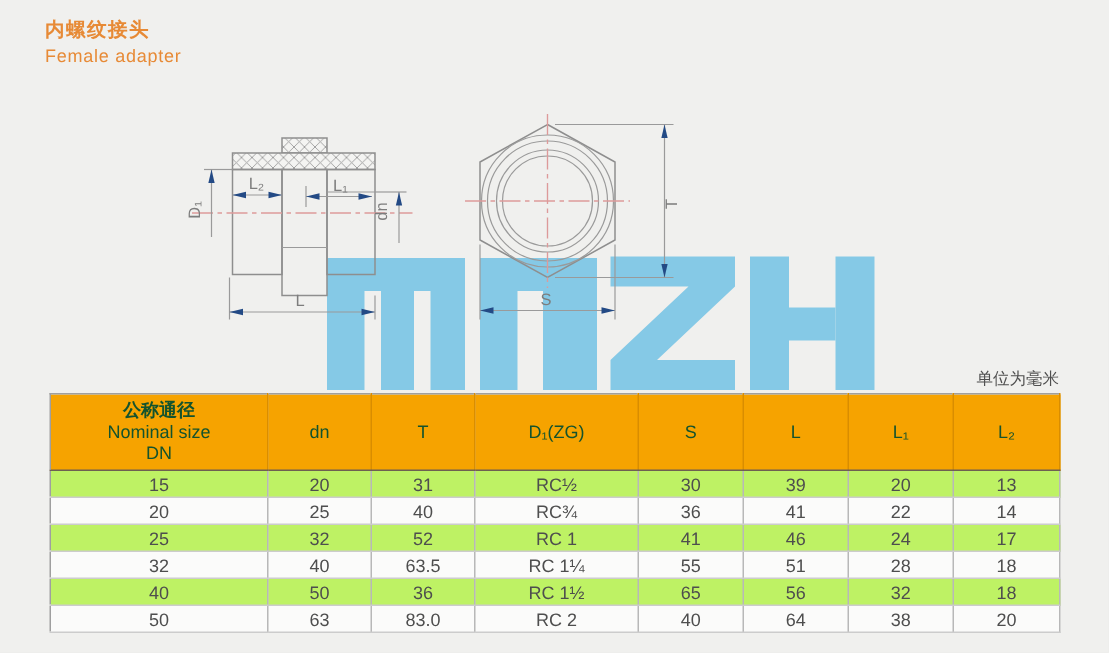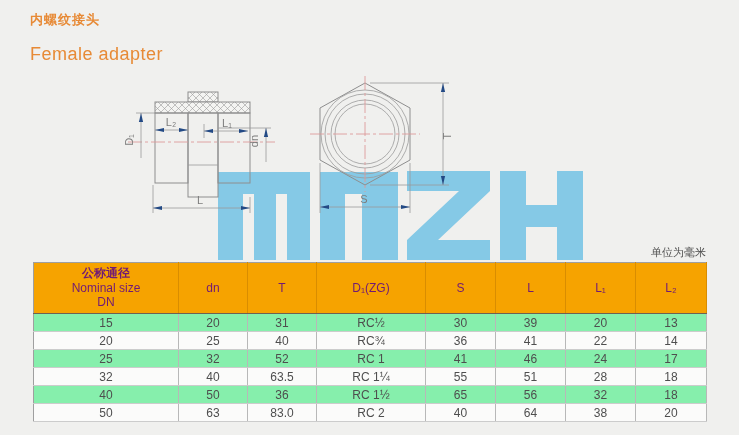--- a/index.html
+++ b/index.html
@@ -2,40 +2,40 @@
 <html><head>
 <meta charset="utf-8">
 <style>
   html,body{margin:0;padding:0;}
   body{background:#e9e9e7;font-family:"Liberation Sans","DejaVu Sans",sans-serif;}
   .page{position:relative;width:739px;height:435px;background:#f0f0ee;overflow:hidden;}
 
   
   .title-block{position:absolute;left:30px;top:12px;color:#e78a36;line-height:1.25;}
   .title-zh{font-size:13px;font-weight:bold;letter-spacing:1px;}
-  .title-en{font-size:18px;letter-spacing:.5px;margin-top:15px;}
+  .title-en{font-size:12px;letter-spacing:.5px;margin-top:2px;}
 
   
   svg.drawing{position:absolute;left:0;top:0;z-index:0;}
   .dimtext{font-size:11px;fill:#7d7d7d;}
   .outline{stroke:#8e8e8e;stroke-width:1;fill:none;}
   .thin{stroke:#9a9a9a;stroke-width:0.8;fill:none;}
   .arrow{fill:#234a85;stroke:none;}
   .centerline{stroke:#dd9a9a;stroke-width:0.9;fill:none;stroke-dasharray:14 3 3 3;}
 
   
   .unit-note{position:absolute;right:33px;top:245px;font-size:11px;color:#4f4f4f;z-index:2;font-family:Liberation Mono, monospace;}
 
   
   .dim-table{position:absolute;left:33px;top:262px;width:673px;border-collapse:collapse;table-layout:fixed;z-index:1;border:1px solid #9f9f9f;}
-  .dim-table thead th{background:#f6a300;height:50px;border-right:1px solid #d98d00;border-bottom:1px solid #6e6152;color:#701a75;font-weight:normal;font-size:12px;text-align:center;vertical-align:middle;padding:0;line-height:1.2;margin-top:23px;}
+  .dim-table thead th{background:#f6a300;height:50px;border-right:1px solid #d98d00;border-bottom:1px solid #6e6152;color:#14532d;font-weight:normal;font-size:12px;text-align:center;vertical-align:middle;padding:0;line-height:1.2;margin-top:23px;}
   .dim-table thead th:last-child{border-right:1px solid #d98d00;}
   .hdr-zh{font-weight:bold;}
   .dim-table tbody td{height:17px;text-align:center;vertical-align:middle;font-size:12px;color:#4e4e4e;border-right:1px solid #b8b8b8;border-bottom:1px solid #cccccc;padding:0;}
-  .dim-table tbody tr.stripe-gray{background:#86efac;}
+  .dim-table tbody tr.stripe-gray{background:#bef264;}
   .dim-table tbody tr.stripe-white{background:#fbfbfa;}
 </style>
 </head>
 <body>
 
 <div class="page">
 
   <div class="title-block">
     <div class="title-zh">内螺纹接头</div>
     <div class="title-en">Female adapter</div>

